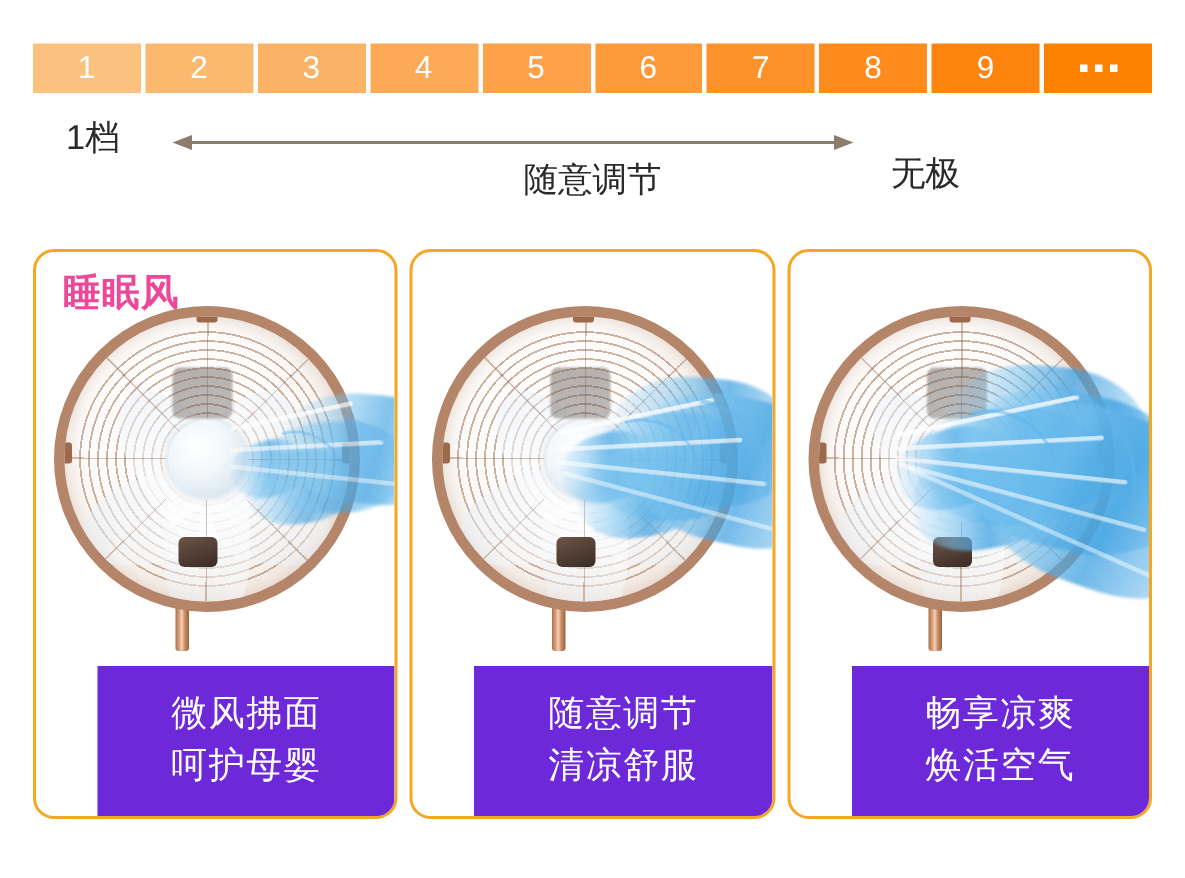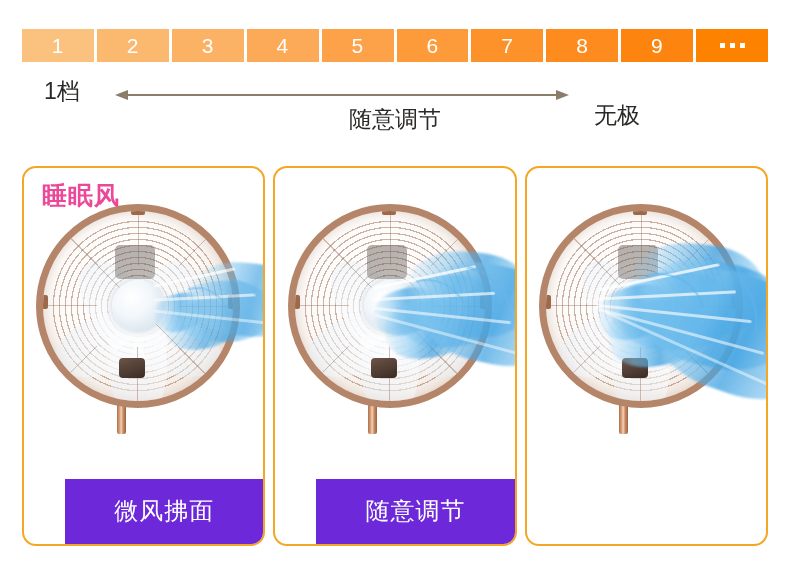--- a/index.html
+++ b/index.html
@@ -397,20 +397,21 @@
           <div class="wave-line" style="width: 82.6px; left: 1.18px; top: 50px; transform: rotate(-12deg); opacity: 0.9;"></div>
           <div class="wave-line" style="width: 103.25px; left: 1.18px; top: 69.8px; transform: rotate(-3deg); opacity: 0.725;"></div>
           <div class="wave-line" style="width: 123.9px; left: 1.18px; top: 89.6px; transform: rotate(6deg); opacity: 0.55;"></div>
           <div class="stream" style="width: 63px; height: 63px; border-width: 2px; left: 11.8px; top: 60.5px; transform: rotate(30deg);"></div>
           <div class="stream" style="width: 81.7px; height: 81.7px; border-width: 3px; left: 27.8px; top: 51.15px; transform: rotate(55deg);"></div>
           <div class="stream" style="width: 100.4px; height: 100.4px; border-width: 4px; left: 43.8px; top: 41.8px; transform: rotate(80deg);"></div>
         </div>
       </div>
       <div class="card-footer">
         <div>微风拂面</div>
+        <div>呵护母婴</div>
       </div>
     </div>
     <div class="mode-card">
       <div class="card-art">
         <div class="fan">
           <div class="fan-pole"></div>
           <div class="fan-neck"></div>
           <div class="fan-head">
             <div class="grille-rings"></div>
             <div class="blade" style="transform: rotate(18deg);"></div>
@@ -437,20 +438,21 @@
           <div class="wave-line" style="width: 122.5px; left: 1.5px; top: 69.2px; transform: rotate(-3deg); opacity: 0.783333;"></div>
           <div class="wave-line" style="width: 140px; left: 1.5px; top: 88.4px; transform: rotate(6deg); opacity: 0.666667;"></div>
           <div class="wave-line" style="width: 157.5px; left: 1.5px; top: 107.6px; transform: rotate(15deg); opacity: 0.55;"></div>
           <div class="stream" style="width: 78px; height: 78px; border-width: 2px; left: 15px; top: 53px; transform: rotate(30deg);"></div>
           <div class="stream" style="width: 105.2px; height: 105.2px; border-width: 3px; left: 31px; top: 39.4px; transform: rotate(55deg);"></div>
           <div class="stream" style="width: 132.4px; height: 132.4px; border-width: 4px; left: 47px; top: 25.8px; transform: rotate(80deg);"></div>
         </div>
       </div>
       <div class="card-footer">
         <div>随意调节</div>
+        <div>清凉舒服</div>
       </div>
     </div>
     <div class="mode-card">
       <div class="card-art">
         <div class="fan">
           <div class="fan-pole"></div>
           <div class="fan-neck"></div>
           <div class="fan-head">
             <div class="grille-rings"></div>
             <div class="blade" style="transform: rotate(18deg);"></div>
@@ -477,14 +479,18 @@
           <div class="wave-line" style="width: 124.6px; left: 1.78px; top: 50px; transform: rotate(-12deg); opacity: 0.9;"></div>
           <div class="wave-line" style="width: 140.175px; left: 1.78px; top: 68px; transform: rotate(-3deg); opacity: 0.8125;"></div>
           <div class="wave-line" style="width: 155.75px; left: 1.78px; top: 86px; transform: rotate(6deg); opacity: 0.725;"></div>
           <div class="wave-line" style="width: 171.325px; left: 1.78px; top: 104px; transform: rotate(15deg); opacity: 0.6375;"></div>
           <div class="wave-line" style="width: 186.9px; left: 1.78px; top: 122px; transform: rotate(24deg); opacity: 0.55;"></div>
           <div class="stream" style="width: 90px; height: 90px; border-width: 2px; left: 17.8px; top: 47px; transform: rotate(30deg);"></div>
           <div class="stream" style="width: 124px; height: 124px; border-width: 3px; left: 33.8px; top: 30px; transform: rotate(55deg);"></div>
           <div class="stream" style="width: 158px; height: 158px; border-width: 4px; left: 49.8px; top: 13px; transform: rotate(80deg);"></div>
         </div>
       </div>
+      <div class="card-footer">
+        <div>畅享凉爽</div>
+        <div>焕活空气</div>
+      </div>
     </div>
   </div>
 
 </body></html>

